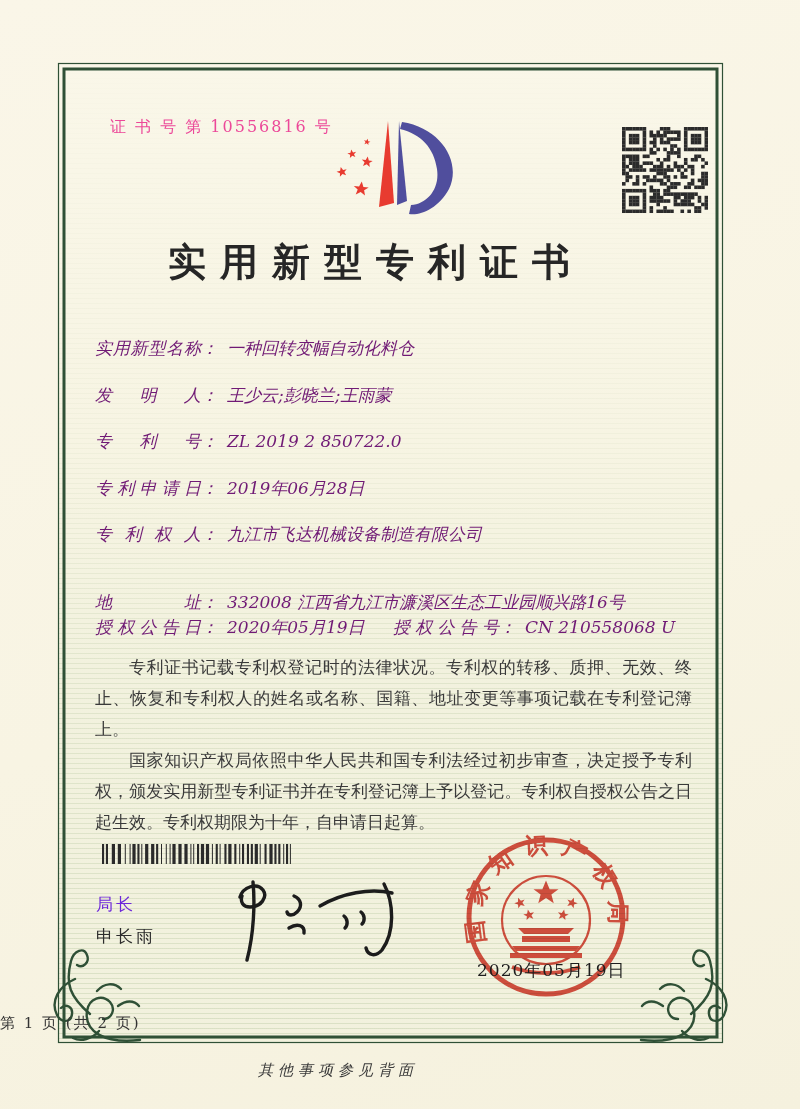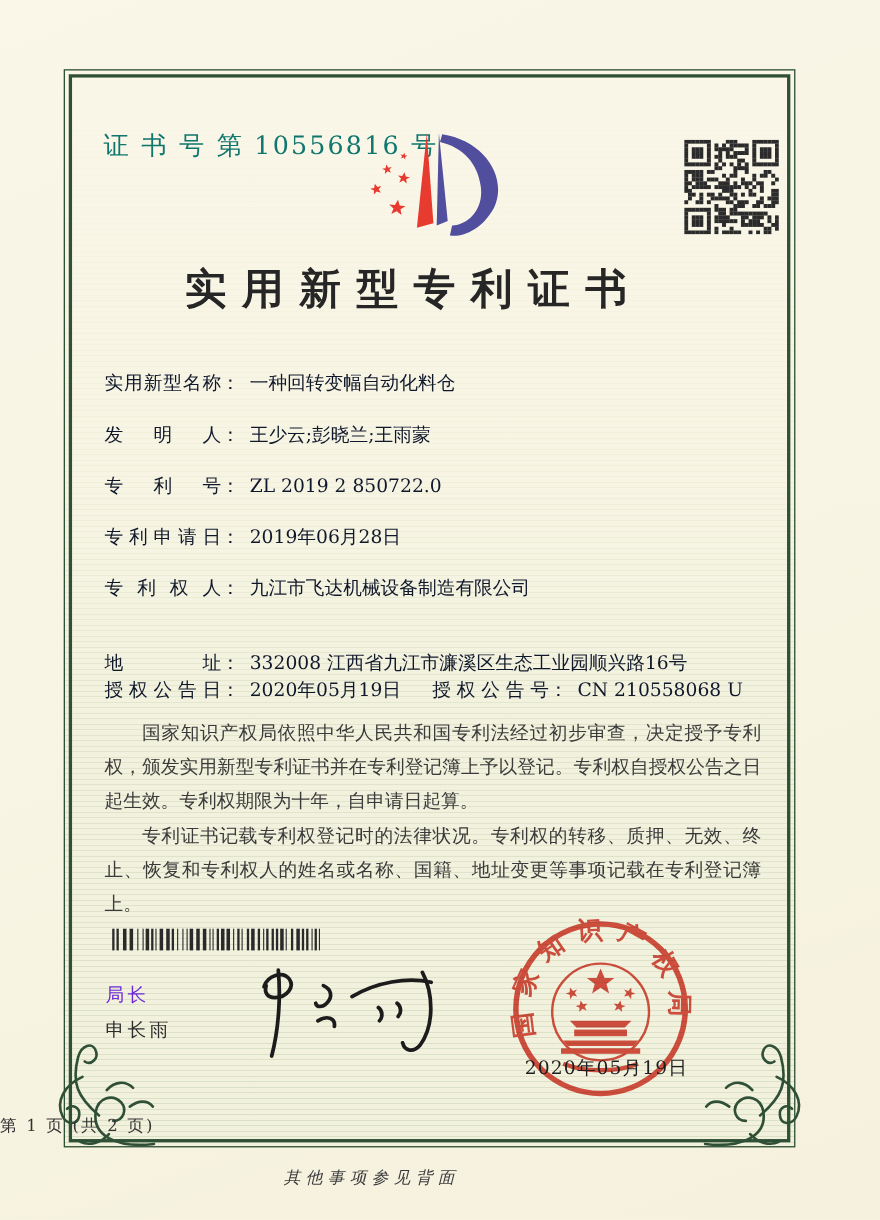--- a/index.html
+++ b/index.html
@@ -10,24 +10,24 @@
   }
   .abs{position:absolute;}
   
   .panel{
     left:58px;top:63px;width:665px;height:980px;
     background:
       linear-gradient(180deg,rgba(250,247,233,.95) 0%,rgba(248,245,228,.75) 38%,rgba(238,240,218,.35) 62%,rgba(226,234,203,.12) 100%),
       repeating-linear-gradient(180deg,rgba(120,155,95,.22) 0px,rgba(120,155,95,.22) 1px,rgba(245,244,226,0) 1px,rgba(245,244,226,0) 5px),
       #f4f2e0;
   }
-  .cert-no{left:94px;top:117px;font-size:23px;letter-spacing:2px;color:#0f766e;white-space:nowrap;}
+  .cert-no{left:110px;top:117px;font-size:16px;letter-spacing:2px;color:#ec4899;white-space:nowrap;}
   .title{left:0;top:237px;width:738px;text-align:center;font-size:38px;font-weight:bold;
          letter-spacing:14px;text-indent:14px;color:#262626;}
-  .row{font-size:17px;color:#0f172a;white-space:nowrap;left:95px;}
+  .row{font-size:17px;color:#701a75;white-space:nowrap;left:95px;font-style:italic;}
   .lbl{display:inline-block;width:106px;text-align:justify;text-align-last:justify;}
   .sep{margin-right:9px;}
   .r1{top:337px}.r2{top:384px}.r3{top:430px}.r4{top:477px}.r5{top:523px}.r6{top:591px}
   .r7a{top:616px}.r7b{top:616px;left:393px;}
   .paras{left:95px;top:652px;width:597px;}
   .paras p{margin:0;font-size:17px;line-height:31px;text-indent:2em;text-align:justify;color:#3a3a3a;}
   .signer-title{left:96px;top:893px;font-size:17px;letter-spacing:3px;color:#6d28d9;
                 font-family:"DejaVu Sans","Liberation Sans",sans-serif;}
   .signer-name{left:96px;top:925px;font-size:17px;letter-spacing:3px;color:#2c2c2c;
                font-family:"DejaVu Sans","Liberation Sans",sans-serif;}
@@ -425,22 +425,22 @@
   <span class="lbl">地址</span><span class="sep">：</span><span>332008 江西省九江市濂溪区生态工业园顺兴路16号</span>
 </div>
 <div class="abs row r7a">
   <span class="lbl">授权公告日</span><span class="sep">：</span><span>2020年05月19日</span>
 </div>
 <div class="abs row r7b">
   <span class="lbl">授权公告号</span><span class="sep">：</span><span>CN 210558068 U</span>
 </div>
 
 <div class="abs paras">
+  <p>专利证书记载专利权登记时的法律状况。专利权的转移、质押、无效、终止、恢复和专利权人的姓名或名称、国籍、地址变更等事项记载在专利登记簿上。</p>
   <p>国家知识产权局依照中华人民共和国专利法经过初步审查，决定授予专利权，颁发实用新型专利证书并在专利登记簿上予以登记。专利权自授权公告之日起生效。专利权期限为十年，自申请日起算。</p>
-  <p>专利证书记载专利权登记时的法律状况。专利权的转移、质押、无效、终止、恢复和专利权人的姓名或名称、国籍、地址变更等事项记载在专利登记簿上。</p>
 </div>
 
 <svg class="abs" id="bar" width="196" height="21" viewBox="0 0 196 21" style="left:100px;top:844px">
     <rect x="2.0" y="0" width="2.1" height="20" fill="#2a2a2a"></rect>
     <rect x="5.9" y="0" width="2.1" height="20" fill="#2a2a2a"></rect>
     <rect x="11.8" y="0" width="3.2" height="20" fill="#2a2a2a"></rect>
     <rect x="17.8" y="0" width="3.2" height="20" fill="#2a2a2a"></rect>
     <rect x="24.8" y="0" width="1.0" height="20" fill="#2a2a2a"></rect>
     <rect x="29.6" y="0" width="1.0" height="20" fill="#2a2a2a"></rect>
     <rect x="32.4" y="0" width="3.2" height="20" fill="#2a2a2a"></rect>

